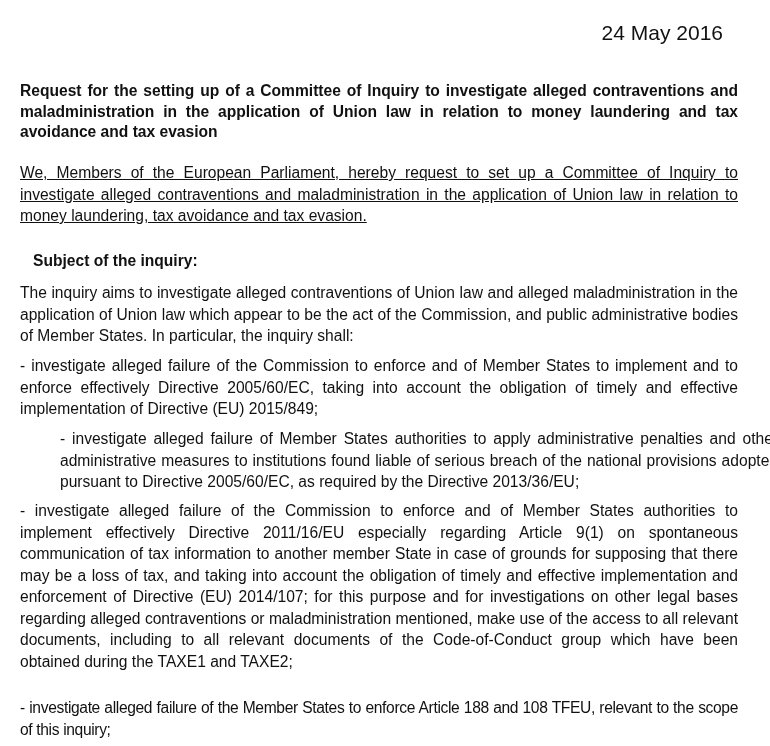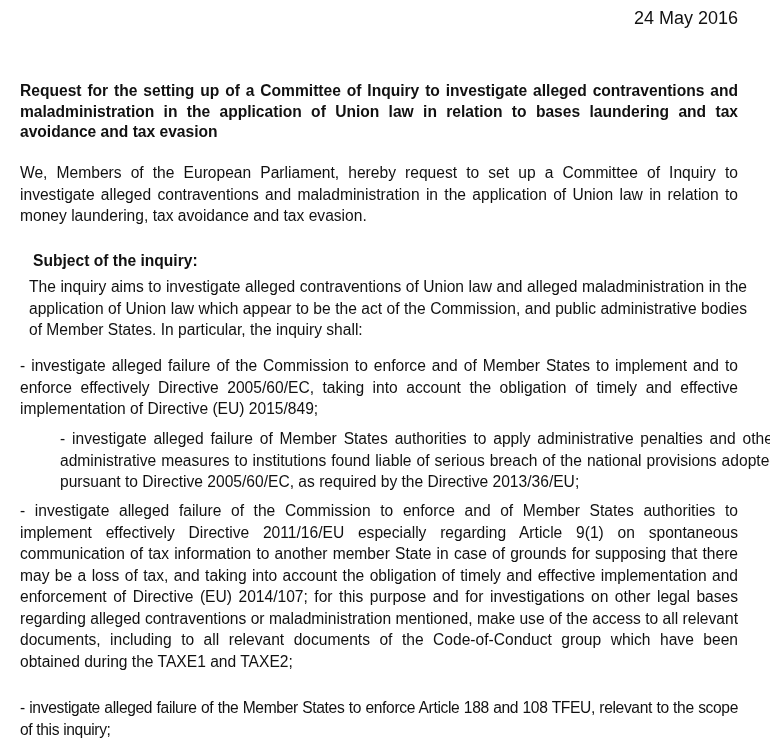--- a/index.html
+++ b/index.html
@@ -19,23 +19,23 @@
     .page {
       position: absolute;
       left: 20px;
       top: 0;
       width: 718px;
     }
     .date {
       position: absolute;
       top: 8px;
       right: 0;
-      font-size: 18px;
+      font-size: 21px;
       line-height: 20px;
-      margin: 0;
+      margin: 15px;
     }
     .title {
       position: absolute;
       top: 81px;
       left: 0;
       width: 718px;
       margin: 0;
       font-weight: bold;
       font-size: 15.6px;
       line-height: 20.5px;
@@ -50,39 +50,39 @@
       text-align: justify;
     }
     .subhead {
       position: absolute;
       left: 0;
       margin: 13px;
       font-weight: bold;
       font-size: 15.6px;
       line-height: 20px;
     }
-    .p-intro { top: 162px; }
+    .p-intro { top: 162px; text-decoration: underline; }
     .h-subject { top: 238px; }
-    .p-aims { top: 276px; margin-left: 9px; }
+    .p-aims { top: 282px; }
     .b1 { top: 355px; }
     .b2 { top: 428px; margin-left: 40px; }
     .b3 { top: 500px; }
     .b4 {
       top: 697px;
       letter-spacing: -0.35px;
       text-align: justify;
     }
   </style>
 </head>
 <body>
 
 <div class="page">
   <p class="date">24 May 2016</p>
 
-  <p class="title">Request for the setting up of a Committee of Inquiry to investigate alleged contraventions and maladministration in the application of Union law in relation to bases laundering and tax avoidance and tax evasion</p>
+  <p class="title">Request for the setting up of a Committee of Inquiry to investigate alleged contraventions and maladministration in the application of Union law in relation to money laundering and tax avoidance and tax evasion</p>
 
   <p class="para p-intro">We, Members of the European Parliament, hereby request to set up a Committee of Inquiry to investigate alleged contraventions and maladministration in the application of Union law in relation to money laundering, tax avoidance and tax evasion.</p>
 
   <p class="subhead h-subject">Subject of the inquiry:</p>
 
   <p class="para p-aims">The inquiry aims to investigate alleged contraventions of Union law and alleged maladministration in the application of Union law which appear to be the act of the Commission, and public administrative bodies of Member States. In particular, the inquiry shall:</p>
 
   <p class="para b1">- investigate alleged failure of the Commission to enforce and of Member States to implement and to enforce effectively Directive 2005/60/EC, taking into account the obligation of timely and effective implementation of Directive (EU) 2015/849;</p>
 
   <p class="para b2">- investigate alleged failure of Member States authorities to  apply administrative penalties and other administrative measures to institutions found liable of serious breach of the national provisions adopted pursuant to Directive 2005/60/EC, as required by the Directive 2013/36/EU;</p>

